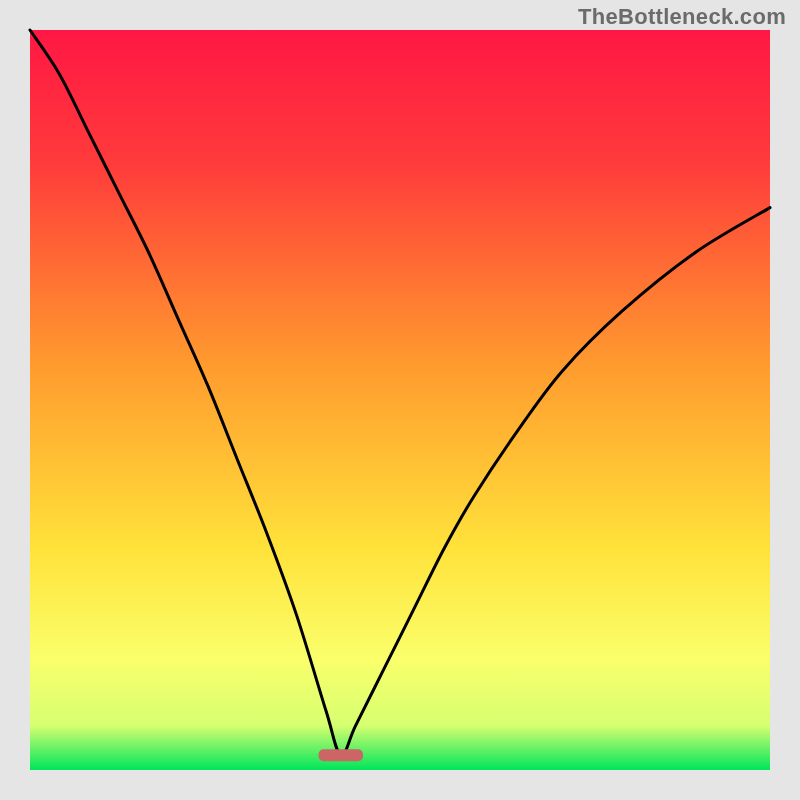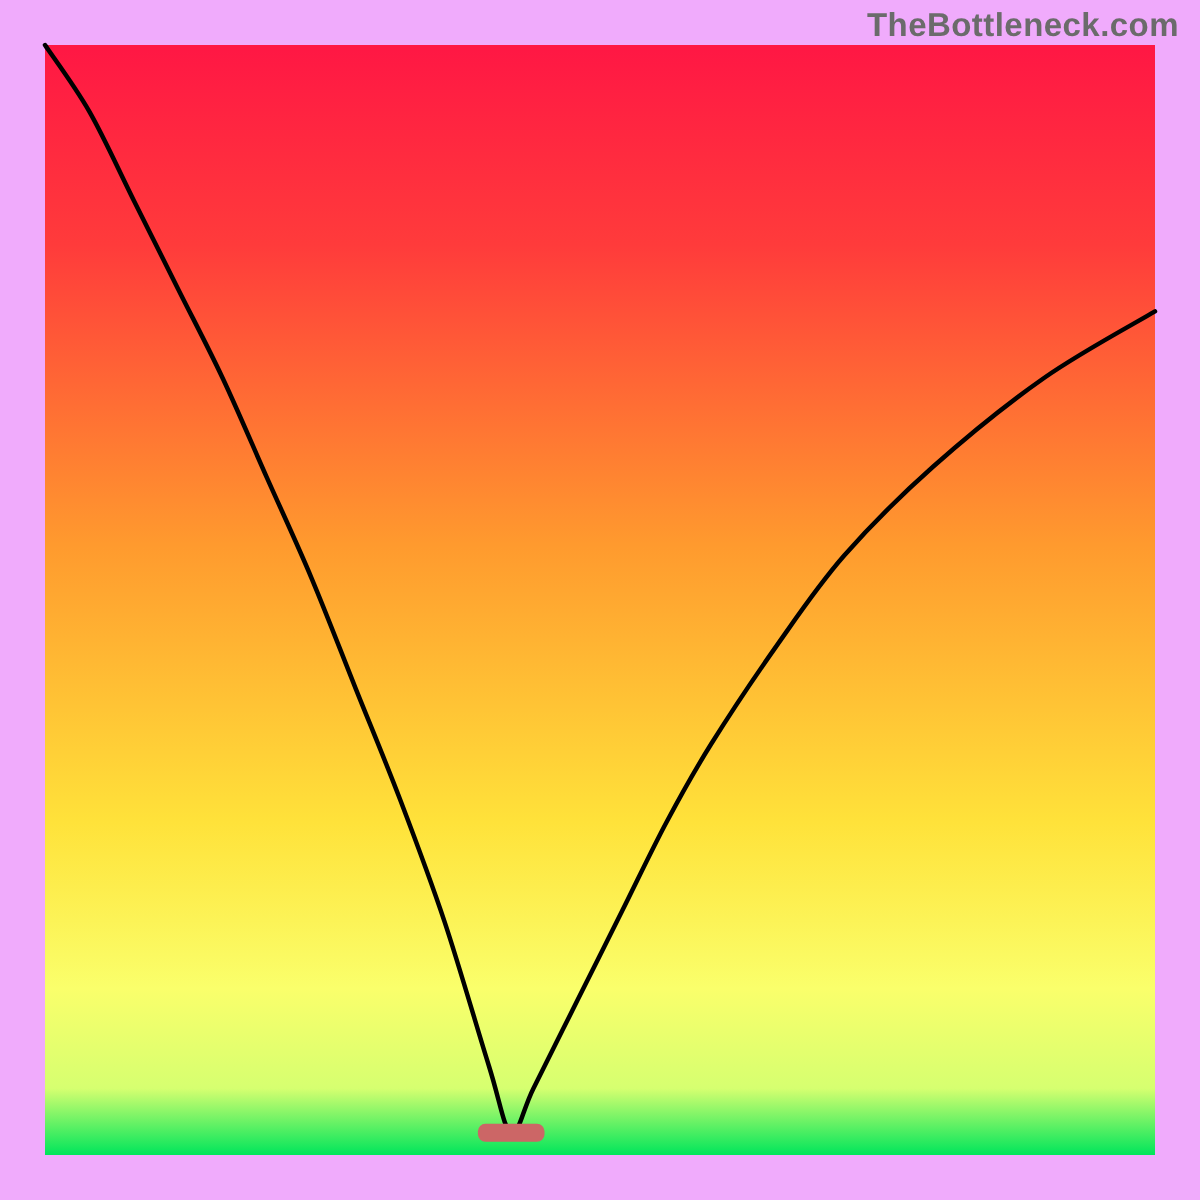--- a/index.html
+++ b/index.html
@@ -10,21 +10,21 @@
     overflow: hidden;
     background: #000;
     font-family: Arial, Helvetica, sans-serif;
   }
   .frame {
     position: absolute;
     top: 0;
     left: 0;
     width: 800px;
     height: 800px;
-    background: #f0abfc;
+    background: #e5e5e5;
   }
   .plot {
     position: absolute;
     top: 30px;
     left: 30px;
     width: 740px;
     height: 740px;
     
   }
   .watermark {

